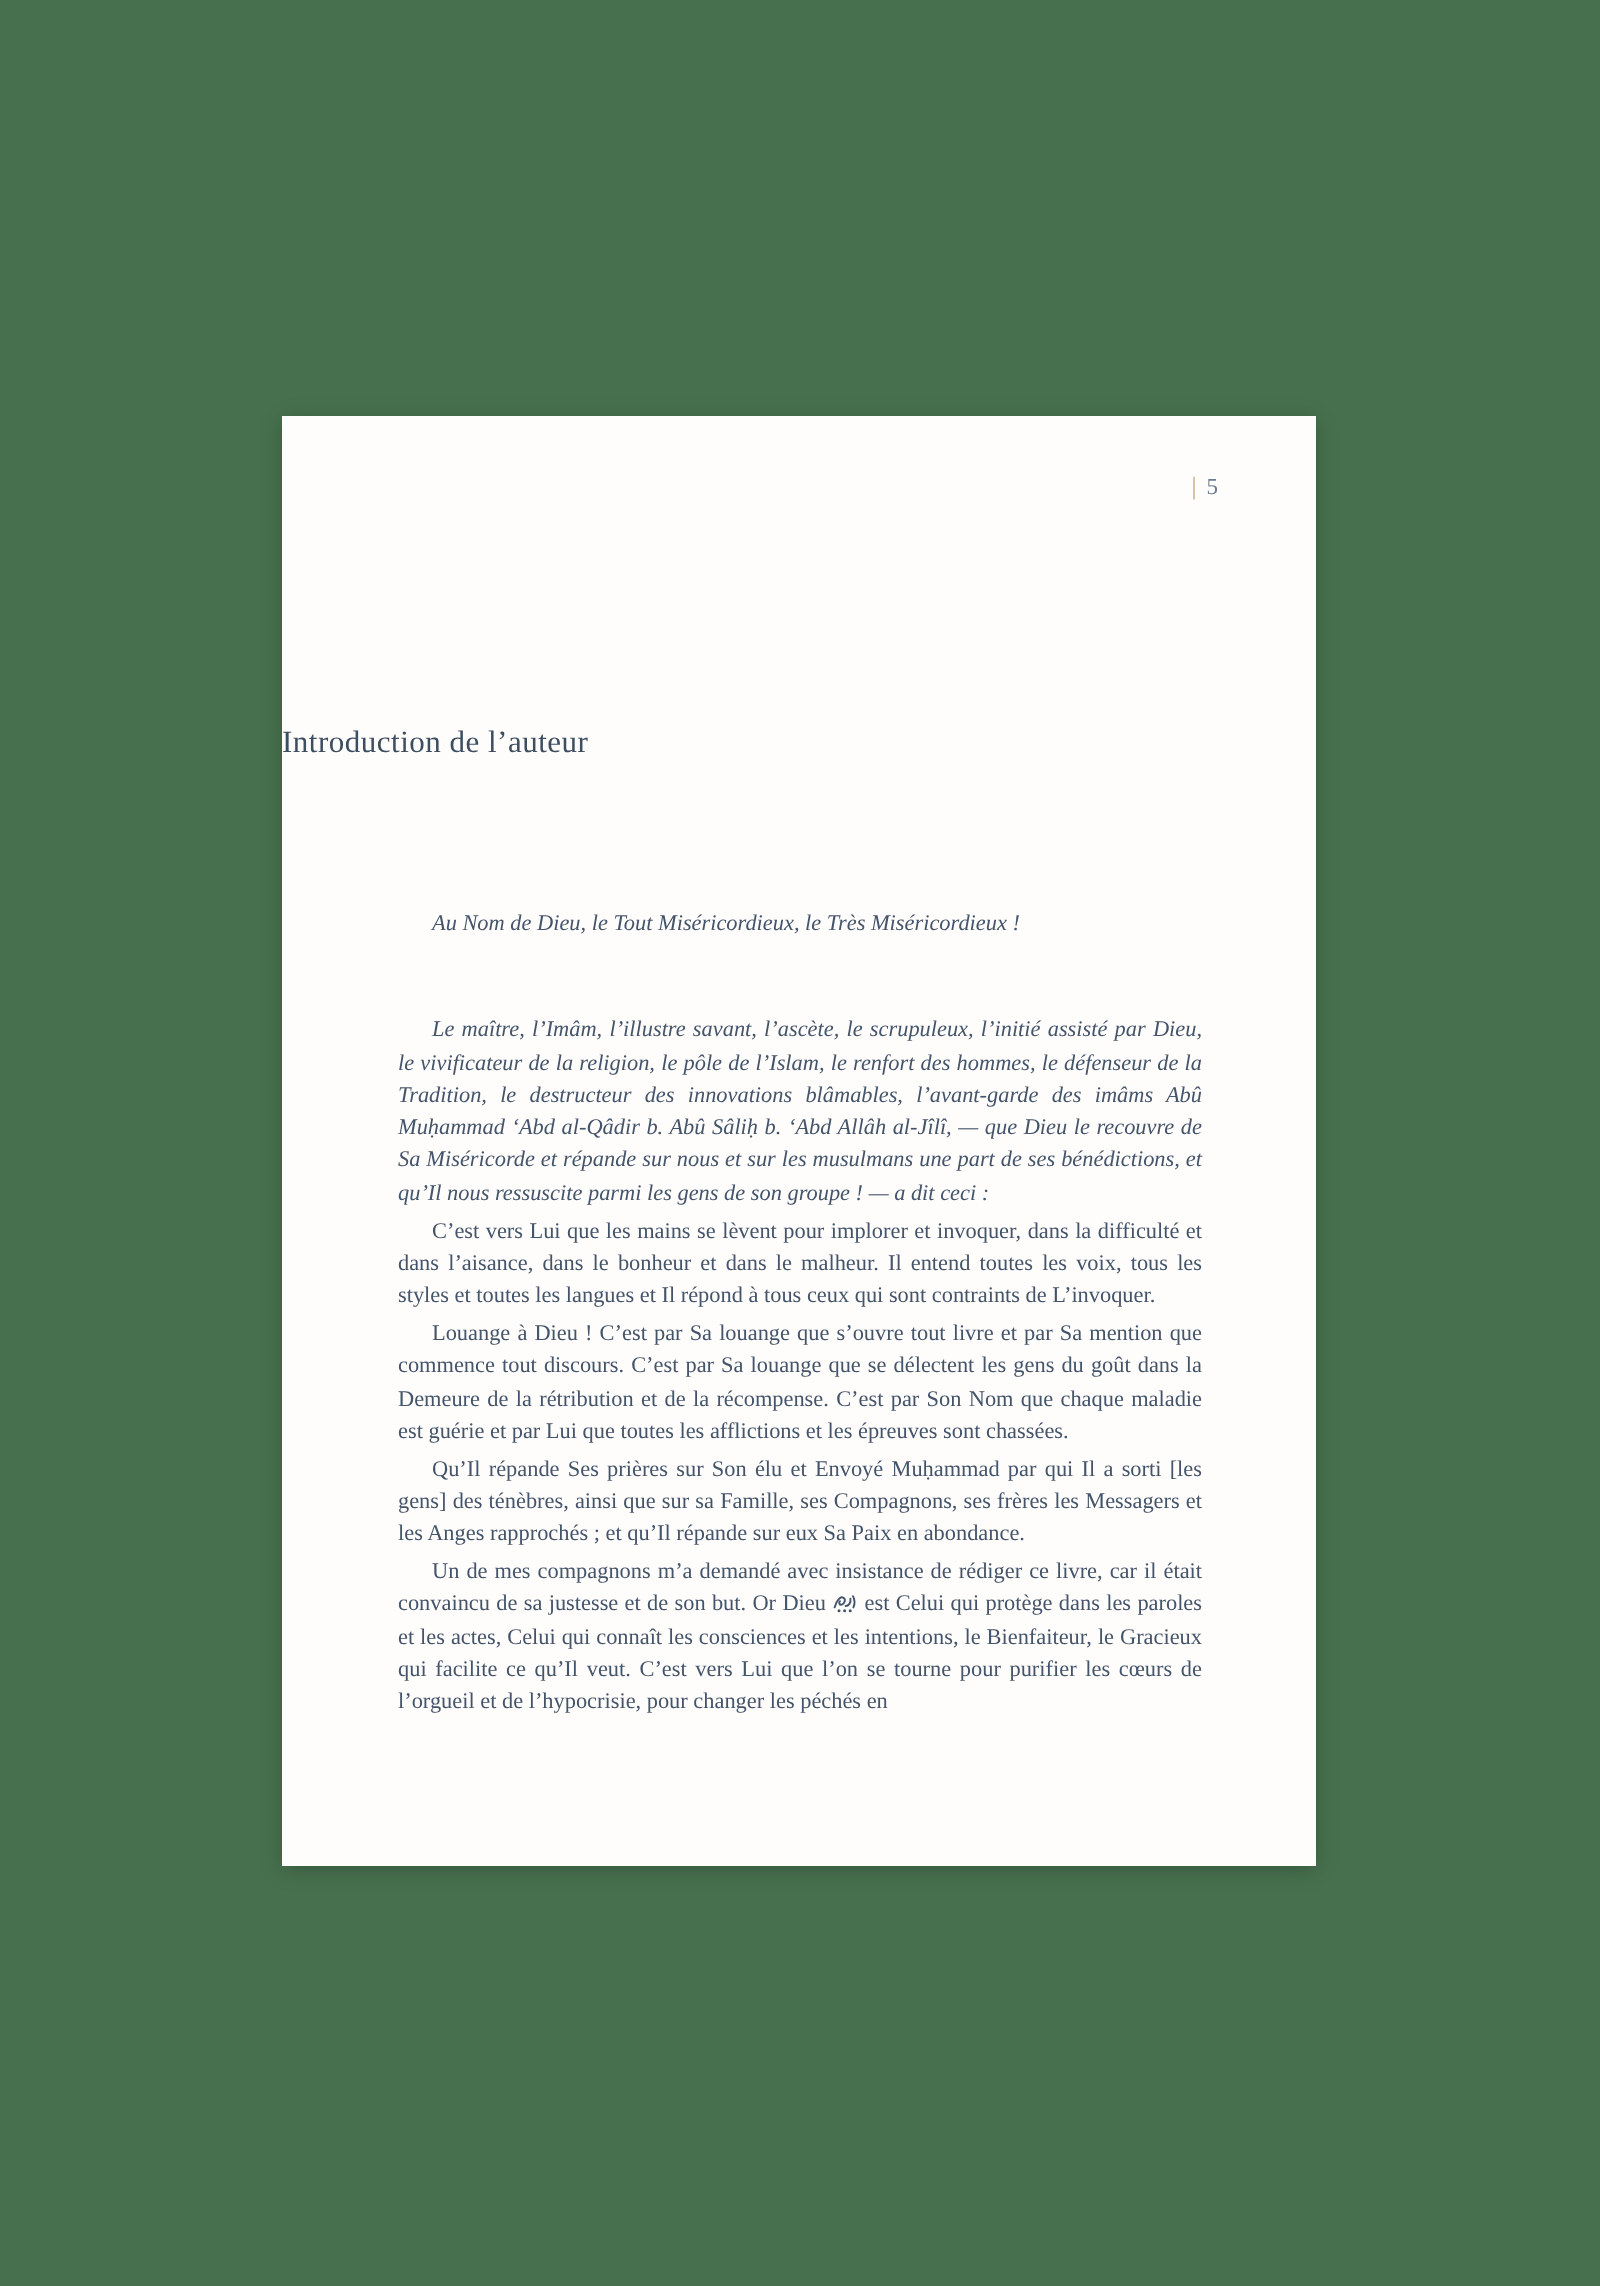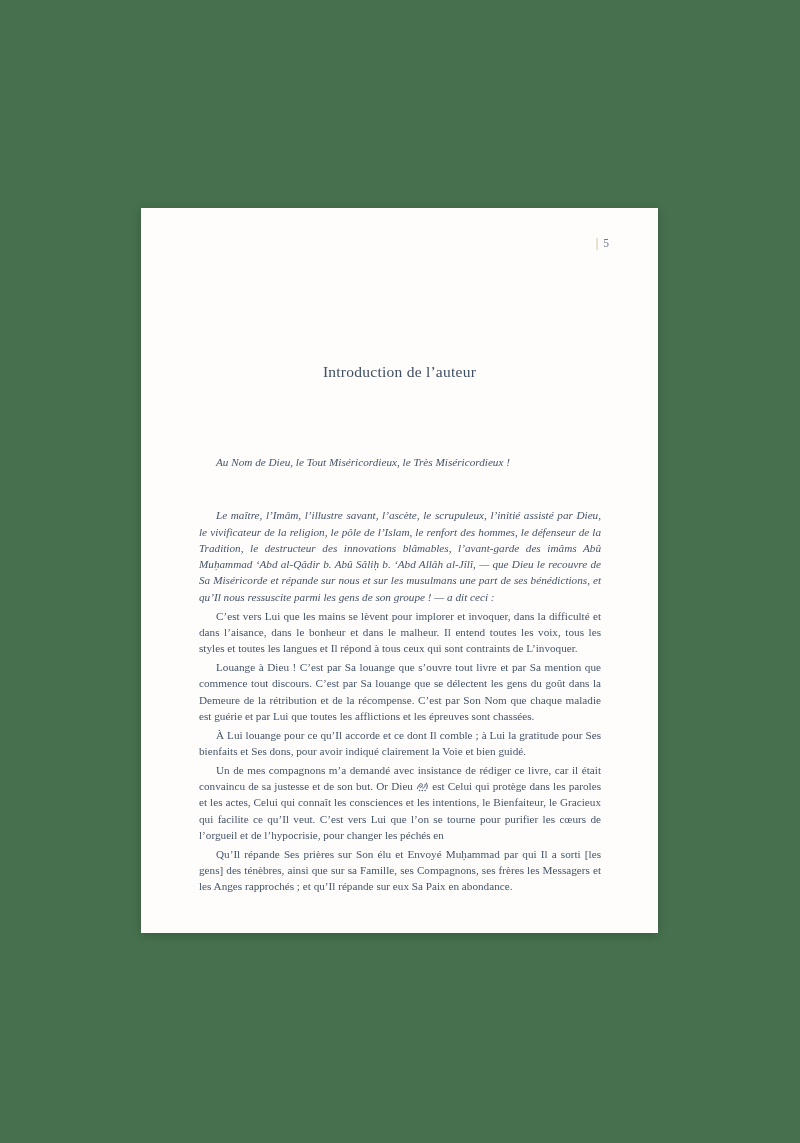--- a/index.html
+++ b/index.html
@@ -34,21 +34,21 @@
     color: var(--folio_number, #6b7c90);
   }
   .folio-bar {
     color: var(--folio_bar, #c4a876);
     margin-right: 5px;
     font-size: 12.5px;
     font-weight: 400;
   }
   .title {
     margin: 112px 0 0 0;
-    text-align: center;
+    text-align: left;
     font-weight: 400;
     font-size: 15.5px;
     line-height: 20px;
     letter-spacing: 0.25px;
     color: var(--title_ink, #3e4e61);
   }
   .body-text {
     margin-top: 72px;
     padding: 0 57px 0 58px;
     color: var(--text_ink, #44546a);
@@ -75,28 +75,27 @@
 <div class="page">
   <div class="folio">
     <span class="folio-bar">|</span><span class="folio-num">5</span>
   </div>
   <h1 class="title">Introduction de l’auteur</h1>
   <div class="body-text" id="paragraphs">
       <p class="para italic">Au Nom de Dieu, le Tout Miséricordieux, le Très Miséricordieux !</p>
       <p class="para italic">Le maître, l’Imâm, l’illustre savant, l’ascète, le scrupuleux, l’initié assisté par Dieu, le vivificateur de la religion, le pôle de l’Islam, le renfort des hommes, le défenseur de la Tradition, le destructeur des innovations blâmables, l’avant-garde des imâms Abû Muḥammad ‘Abd al-Qâdir b. Abû Sâliḥ b. ‘Abd Allâh al-Jîlî, — que Dieu le recouvre de Sa Miséricorde et répande sur nous et sur les musulmans une part de ses bénédictions, et qu’Il nous ressuscite parmi les gens de son groupe ! — a dit ceci :</p>
       <p class="para">C’est vers Lui que les mains se lèvent pour implorer et invoquer, dans la difficulté et dans l’aisance, dans le bonheur et dans le malheur. Il entend toutes les voix, tous les styles et toutes les langues et Il répond à tous ceux qui sont contraints de L’invoquer.</p>
       <p class="para">Louange à Dieu ! C’est par Sa louange que s’ouvre tout livre et par Sa mention que commence tout discours. C’est par Sa louange que se délectent les gens du goût dans la Demeure de la rétribution et de la récompense. C’est par Son Nom que chaque maladie est guérie et par Lui que toutes les afflictions et les épreuves sont chassées.</p>
-      <p class="para">À Lui louange pour ce qu’Il accorde et ce dont Il comble ; à Lui la gratitude pour Ses bienfaits et Ses dons, pour avoir indiqué clairement la Voie et bien guidé.</p>
+      <p class="para">Qu’Il répande Ses prières sur Son élu et Envoyé Muḥammad par qui Il a sorti [les gens] des ténèbres, ainsi que sur sa Famille, ses Compagnons, ses frères les Messagers et les Anges rapprochés ; et qu’Il répande sur eux Sa Paix en abondance.</p>
       <p class="para">Un de mes compagnons m’a demandé avec insistance de rédiger ce livre, car il était convaincu de sa justesse et de son but. Or Dieu&nbsp;<svg class="jalla" width="13" height="11" viewBox="0 0 13 11" aria-hidden="true">
     <g fill="none" stroke="currentColor" stroke-width="0.95" stroke-linecap="round">
       <path d="M1.3 7.7 C2.2 4.2 4.2 2.1 5.6 2.8 C7.1 3.5 6.4 5.9 4.9 6.3 C3.7 6.6 3.2 5.4 4.0 4.6"></path>
       <path d="M6.8 7.0 C8.3 7.0 9.6 5.4 9.2 3.3"></path>
       <path d="M10.5 2.1 C11.3 3.8 11.6 5.9 10.7 7.7"></path>
     </g>
     <g fill="currentColor">
       <circle cx="3.5" cy="9.4" r="0.75"></circle>
       <circle cx="6.3" cy="9.4" r="0.75"></circle>
       <circle cx="9.1" cy="9.4" r="0.75"></circle>
     </g>
   </svg> est Celui qui protège dans les paroles et les actes, Celui qui connaît les consciences et les intentions, le Bienfaiteur, le Gracieux qui facilite ce qu’Il veut. C’est vers Lui que l’on se tourne pour purifier les cœurs de l’orgueil et de l’hypocrisie, pour changer les péchés en</p>
-      <p class="para">Qu’Il répande Ses prières sur Son élu et Envoyé Muḥammad par qui Il a sorti [les gens] des ténèbres, ainsi que sur sa Famille, ses Compagnons, ses frères les Messagers et les Anges rapprochés ; et qu’Il répande sur eux Sa Paix en abondance.</p>
     </div>
 </div>
 
 </body></html>

